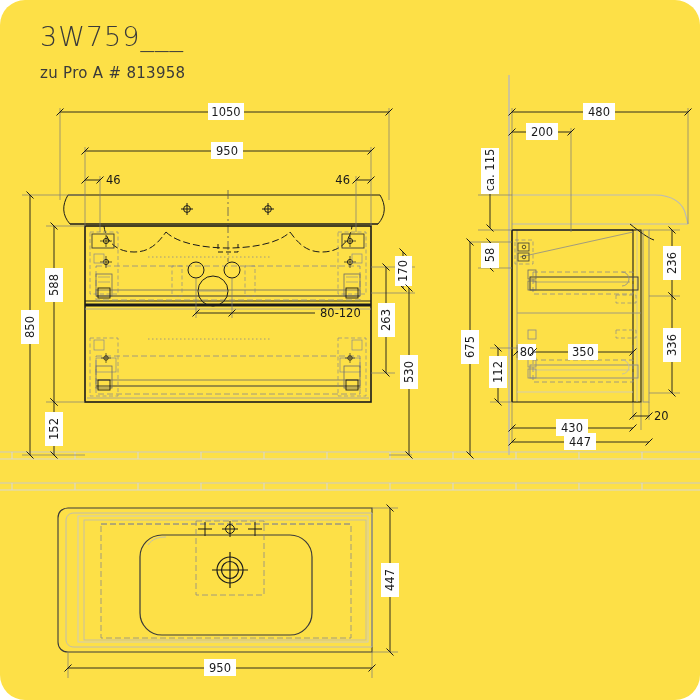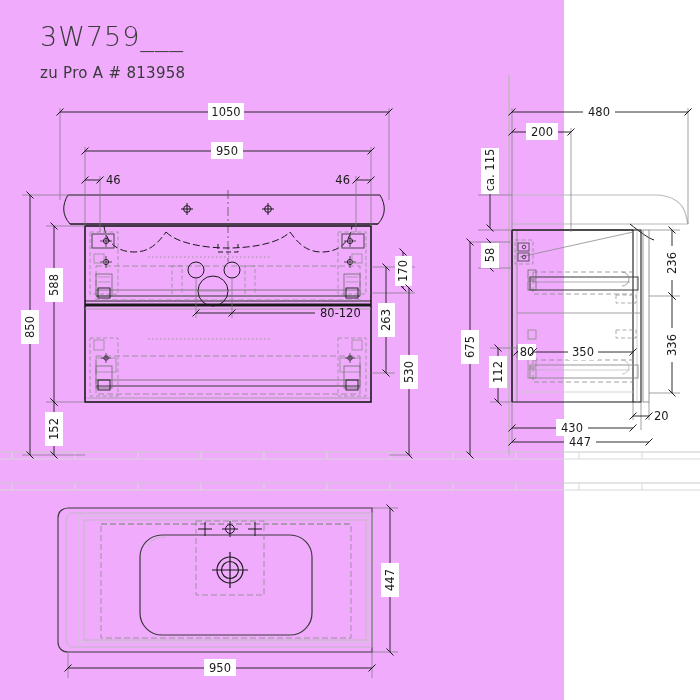--- a/index.html
+++ b/index.html
@@ -1,18 +1,18 @@
 <!DOCTYPE html>
 <html><head>
 <meta charset="utf-8">
 <style>
   html,body{margin:0;padding:0;background:#ffffff;}
   body{width:700px;height:700px;overflow:hidden;
        font-family:"DejaVu Sans","Liberation Sans",sans-serif;color:#1a1a1a;}
-  #sheet{position:relative;width:564px;height:700px;background:#f0abfc;}
+  #sheet{position:relative;width:700px;height:700px;background:#fde047;border-radius:25px;}
   svg{display:block;}
   .ttl{font-size:27px;fill:#3a3a3a;letter-spacing:1px;font-weight:300;}
   .sub{font-size:15px;fill:#3a3a3a;letter-spacing:0.3px;font-weight:400;}
   .dimtxt{font-size:11.5px;fill:#1a1a1a;font-family:"DejaVu Sans","Liberation Sans",sans-serif;}
   text{dominant-baseline:middle;}
 </style>
 </head>
 <body>
 
 <div id="sheet">

